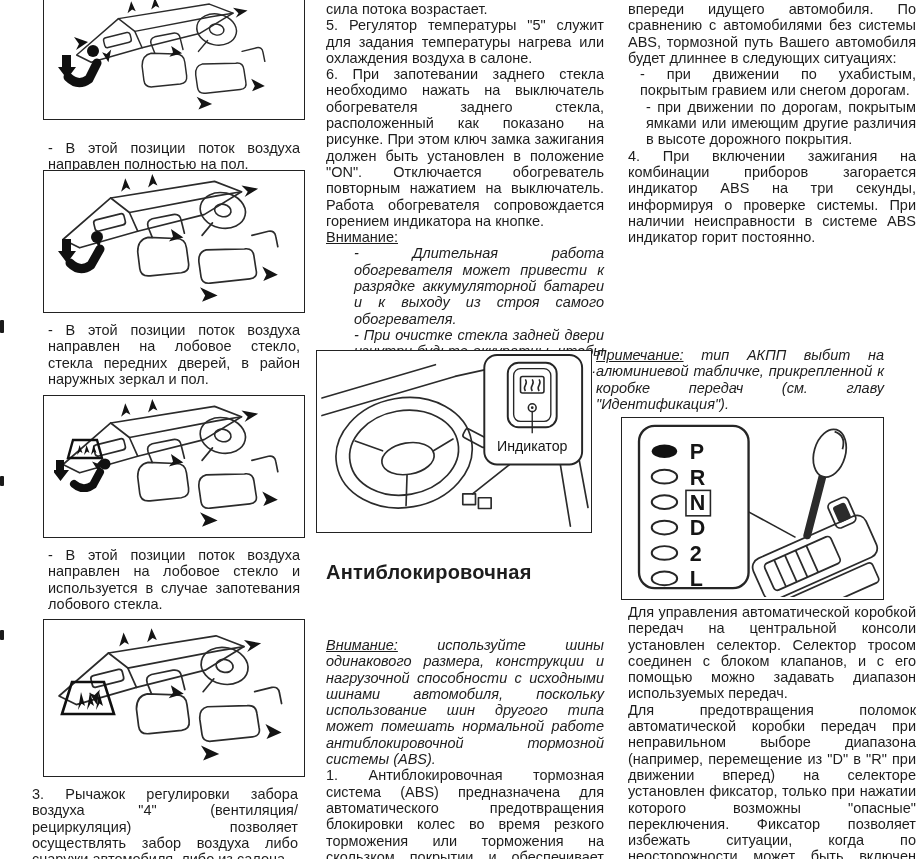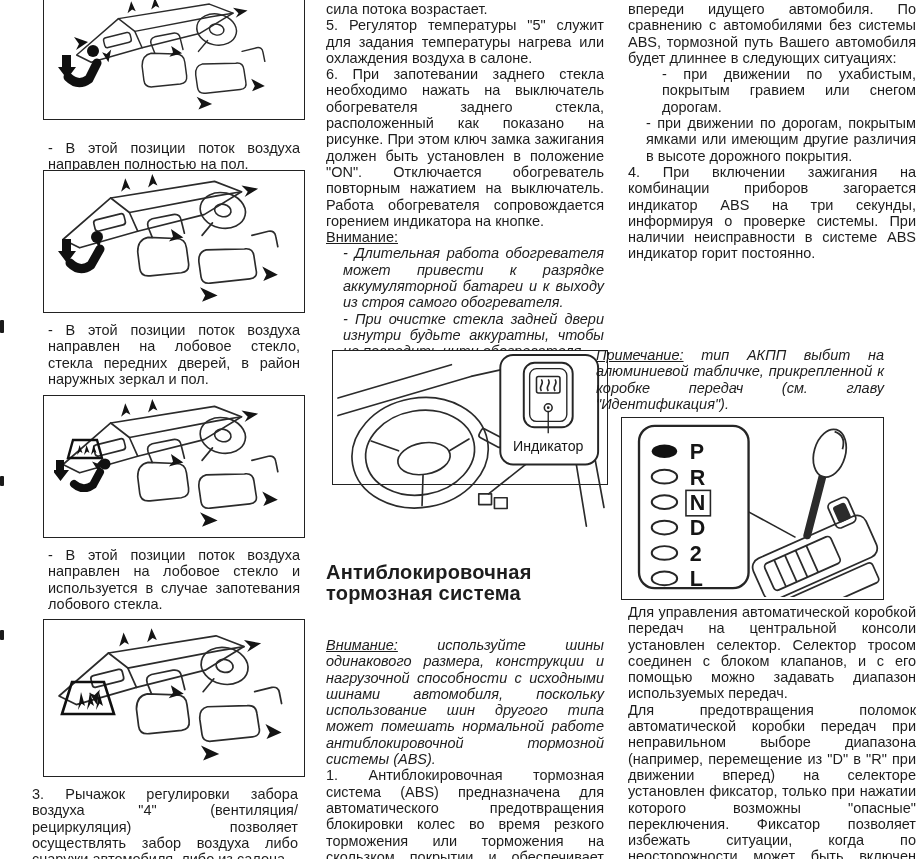--- a/index.html
+++ b/index.html
@@ -1,21 +1,21 @@
 <!DOCTYPE html>
 <html><head>
 <meta charset="utf-8">
 <style>
   html,body{margin:0;padding:0;background:#ffffff;}
   .page{position:relative;width:924px;height:859px;background:#fff;overflow:hidden;
         font-family:"Liberation Sans",sans-serif;color:#1d1d1d;}
   .abs{position:absolute;}
   p{margin:0;text-align:justify;font-size:14.5px;line-height:16.3px;}
   .caption{font-size:14.5px;line-height:16.3px;}
-  .indent{margin-left:17px;}
+  .indent{margin-left:28px;}
   .ital{font-style:italic;}
   .lead{text-decoration:underline;}
   .h2line{font-size:20px;font-weight:bold;line-height:20.5px;letter-spacing:0.2px;}
   .figbox{border:1.6px solid #222;background:#fff;box-sizing:border-box;}
   .corner-icon{position:absolute;}
   svg text{font-family:"Liberation Sans",sans-serif;fill:#151515;}
   .speck{position:absolute;left:0;width:4px;background:#1a1a1a;border-radius:1px;}
 </style>
 </head>
 <body>
@@ -119,21 +119,21 @@
 
   <div class="abs" style="left:326px;top:1px;width:278px">
     <p>сила потока возрастает.</p>
     <p>5. Регулятор температуры "5" служит для задания температуры нагрева или охлаждения воздуха в салоне.</p>
     <p>6. При запотевании заднего стекла необходимо нажать на выключатель обогревателя заднего стекла, расположенный как показано на рисунке. При этом ключ замка зажигания должен быть установлен в положение "ON". Отключается обогреватель повторным нажатием на выключатель. Работа обогревателя сопровождается горением индикатора на кнопке.</p>
     <p><span class="lead">Внимание:</span></p>
     <p class="ital indent">- Длительная работа обогревателя может привести к разрядке аккумуляторной батареи и к выходу из строя самого обогревателя.</p>
     <p class="ital indent">- При очистке стекла задней двери изнутри будьте аккуратны, чтобы не повредить нити обогревателя.</p>
   </div>
 
-  <div class="abs figbox" style="left:332px;top:350px;width:276px;height:135px">
+  <div class="abs figbox" style="left:316px;top:350px;width:276px;height:183px">
     <svg width="272" height="179" viewBox="0 0 276 183">
       <g fill="none" stroke="#2b2b2b" stroke-width="1.7" stroke-linecap="round" stroke-linejoin="round">
         <path d="M4 48 L120 14"></path>
         <path d="M4 66 L140 26 L176 18"></path>
         <ellipse cx="88" cy="104" rx="70" ry="56" transform="rotate(-10 88 104)"></ellipse>
         <ellipse cx="88" cy="104" rx="56" ry="43" transform="rotate(-10 88 104)"></ellipse>
         <ellipse cx="92" cy="110" rx="27" ry="16" transform="rotate(-10 92 110)"></ellipse>
         <path d="M38 92 L66 102"></path>
         <path d="M138 90 L118 102"></path>
         <path d="M90 158 L91 127"></path>
@@ -153,33 +153,32 @@
         <circle cx="219" cy="58" r="4" fill="#ffffff" stroke="#262626" stroke-width="1.6"></circle>
         <circle cx="219" cy="58" r="1.4" fill="#262626"></circle>
         <path d="M219 62 L219 84" stroke="#262626" stroke-width="1.4"></path>
         <text x="219" y="102" font-size="14.5" text-anchor="middle">Индикатор</text>
       </g>
     </svg>
   </div>
 
   <div class="abs" style="left:326px;top:562px;width:278px">
     <div class="h2line">Антиблокировочная</div>
-    <div class="h2line">тормозная система</div>
   </div>
 
   <div class="abs" style="left:326px;top:637px;width:278px">
     <p class="ital">
       <span class="lead">Внимание:</span><span> используйте шины одинакового размера, конструкции и нагрузочной способности с исходными шинами автомобиля, поскольку использование шин другого типа может помешать нормальной работе антиблокировочной тормозной системы (ABS).</span>
     </p>
     <p>1. Антиблокировочная тормозная система (ABS) предназначена для автоматического предотвращения блокировки колес во время резкого торможения или торможения на скользком покрытии и обеспечивает стабильную управляемость автомобилем.</p>
   </div>
 
   <div class="abs" style="left:628px;top:1px;width:288px">
     <p>впереди идущего автомобиля. По сравнению с автомобилями без системы ABS, тормозной путь Вашего автомобиля будет длиннее в следующих ситуациях:</p>
-    <p class="indent" style="margin-left:34px">- при движении по ухабистым, покрытым гравием или снегом дорогам.</p>
+    <p class="indent" style="margin-left:12px">- при движении по ухабистым, покрытым гравием или снегом дорогам.</p>
     <p class="indent" style="margin-left:18px">- при движении по дорогам, покрытым ямками или имеющим другие различия в высоте дорожного покрытия.</p>
     <p>4. При включении зажигания на комбинации приборов загорается индикатор ABS на три секунды, информируя о проверке системы. При наличии неисправности в системе ABS индикатор горит постоянно.</p>
   </div>
 
 
   <p class="abs ital" style="left:596px;top:347px;width:288px">
     <span class="lead">Примечание:</span><span> тип АКПП выбит на алюминиевой табличке, прикрепленной к коробке передач (см. главу "Идентификация").</span>
   </p>
 
   <div class="abs figbox" style="left:621px;top:417px;width:263px;height:183px">

